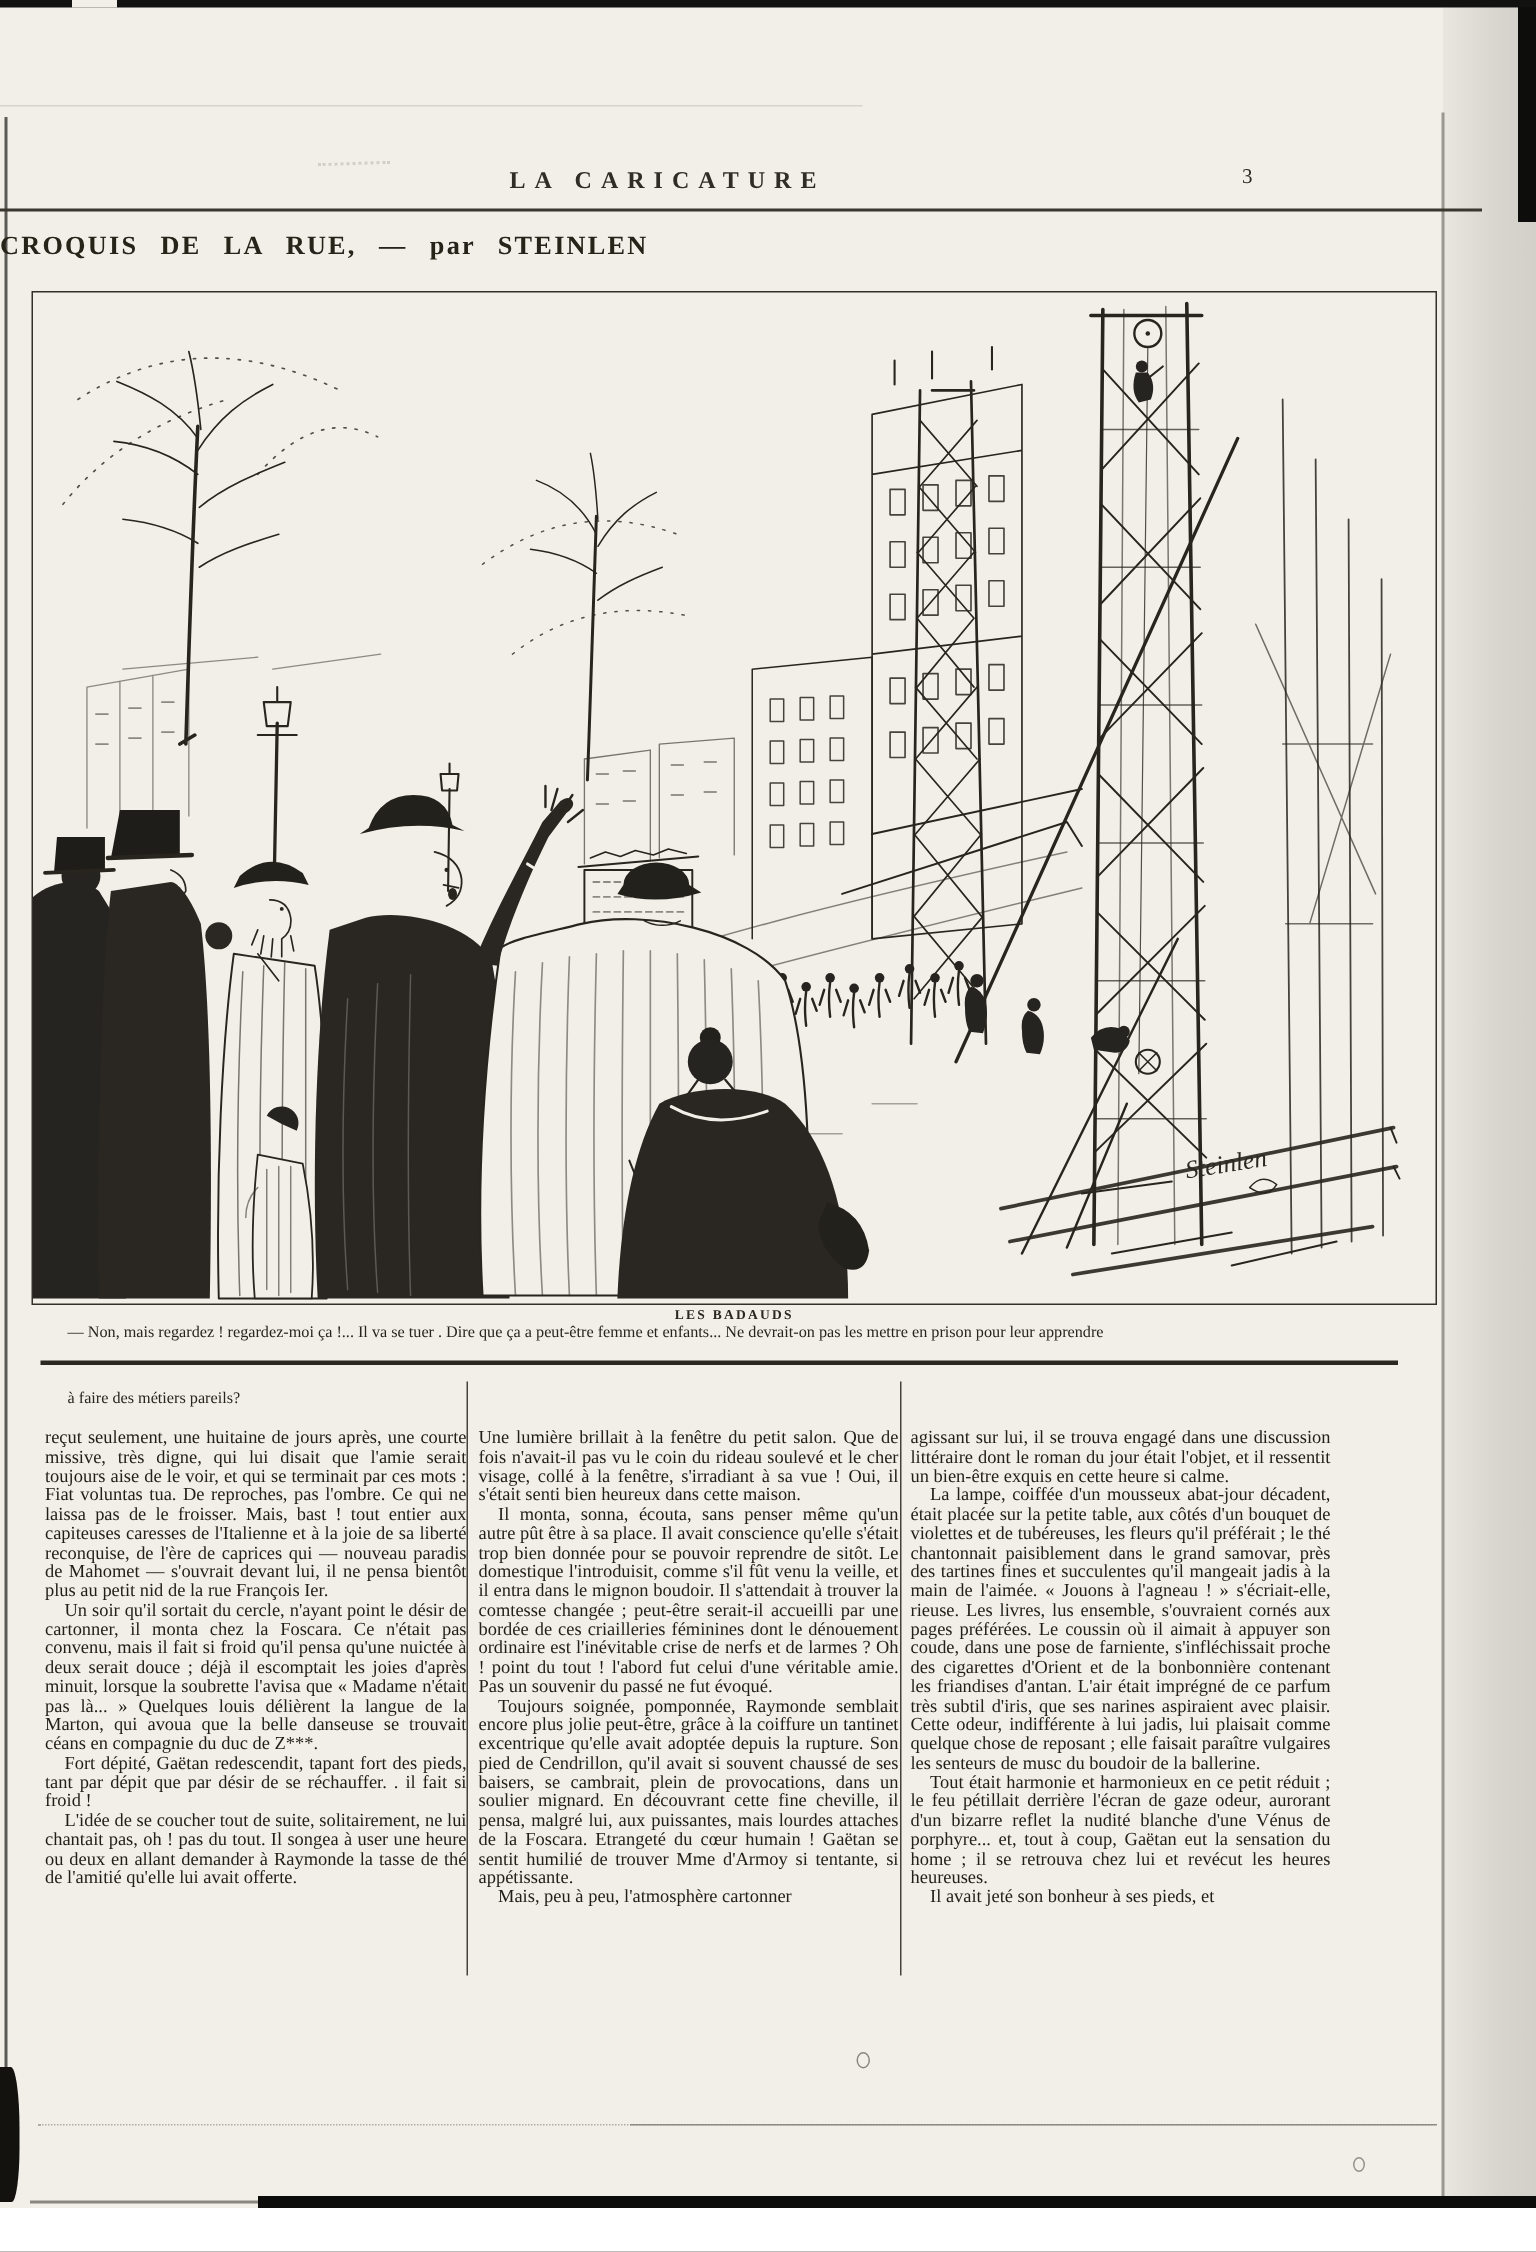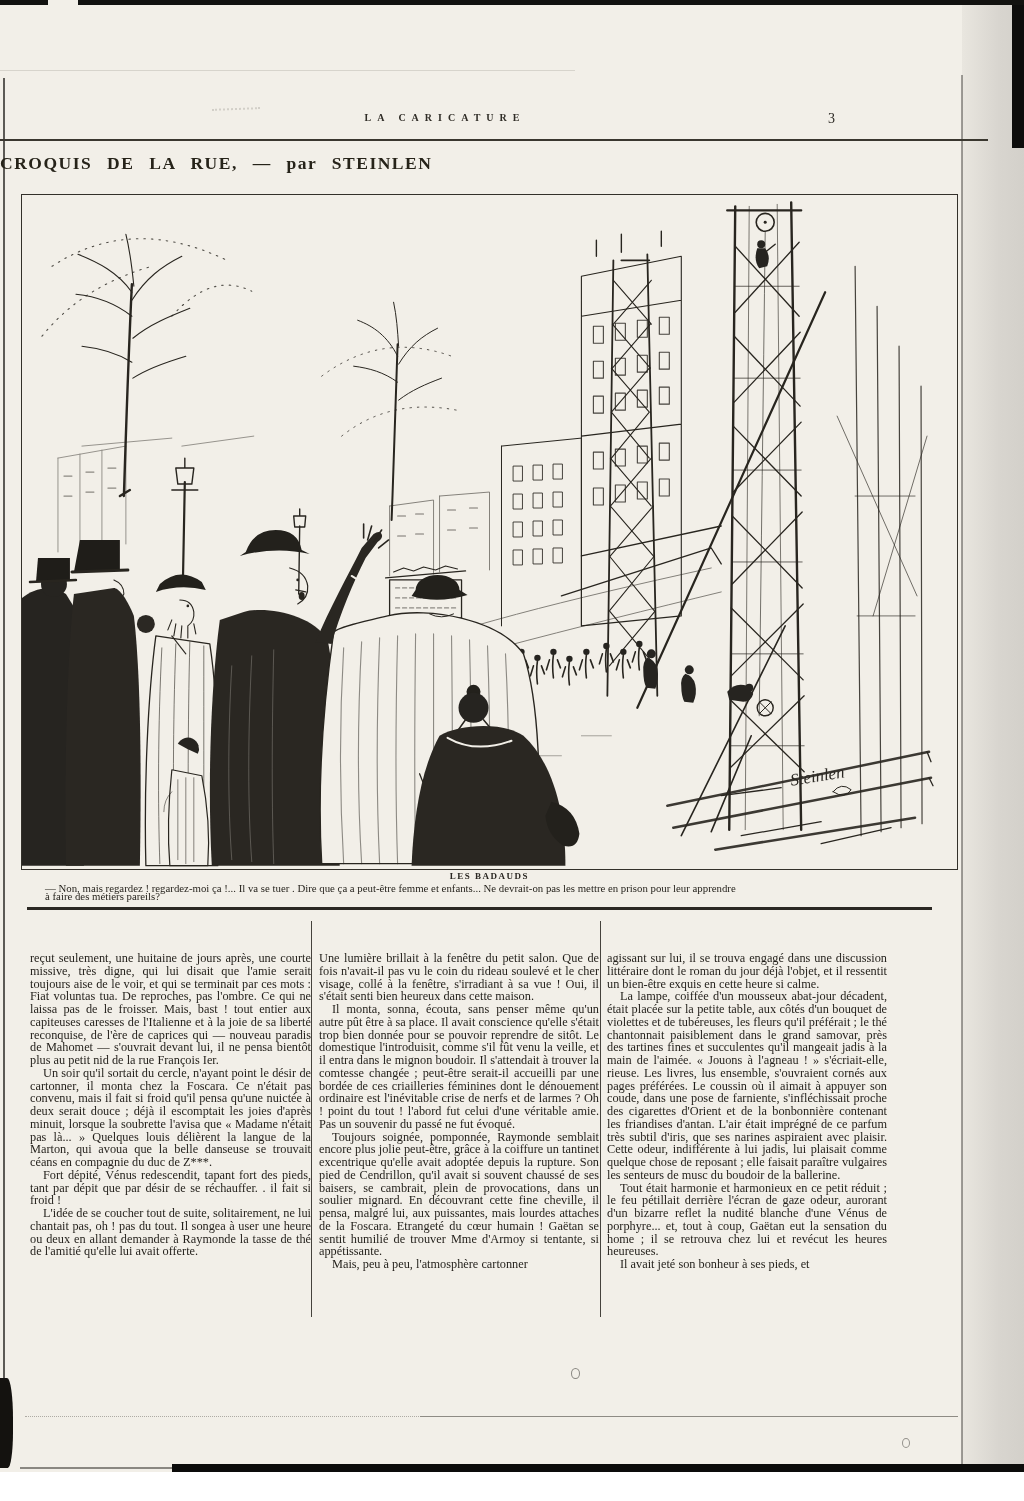--- a/index.html
+++ b/index.html
@@ -16,37 +16,37 @@
   .tr-strip{position:absolute;left:1012px;top:0;width:12px;height:148px;background:#0d0d0c;}
   .scratch-top{position:absolute;left:0;top:70px;width:575px;border-top:1px solid #c7c4bd;opacity:.65;}
   .crease{position:absolute;left:25px;top:1416px;width:930px;border-top:1px dotted #aeaba4;}
   .crease-dark{position:absolute;left:420px;top:1416px;width:538px;border-top:1px solid #8e8b84;}
   .smudge{position:absolute;left:212px;top:108px;width:48px;border-top:2px dotted #b9b6ae;opacity:.55;transform:rotate(-2deg);}
   .speck1{position:absolute;left:571px;top:1368px;width:7px;height:9px;border:1px solid #6f6d68;border-radius:50%;opacity:.8;}
   .speck2{position:absolute;left:902px;top:1438px;width:6px;height:8px;border:1px solid #75736e;border-radius:50%;opacity:.75;}
 
   
   .masthead{position:absolute;left:0;top:112px;width:890px;text-align:center;
-        font-size:10px;font-weight:bold;letter-spacing:6px;color:#302d27;}
+        font-size:16px;font-weight:bold;letter-spacing:6px;color:#302d27;}
   .pagenum{position:absolute;left:828px;top:111px;font-size:14px;color:#2c2924;}
   .header-rule{position:absolute;left:0;top:139px;width:988px;height:2px;background:#3a372f;}
   .title{position:absolute;left:0;top:153px;width:890px;text-align:left;margin:0;
         font-size:17.5px;font-weight:bold;letter-spacing:1.5px;word-spacing:9px;color:#262319;}
 
   
   .illus{position:absolute;left:21px;top:194px;width:937px;height:676px;
         border:1.6px solid #33302a;box-sizing:border-box;background:#f2efe8;}
   .illus svg{display:block;width:100%;height:100%;}
   .sk{stroke:#28251f;fill:none;stroke-linecap:round;stroke-linejoin:round;}
 
   
   .cap-title{position:absolute;left:21px;top:871px;width:937px;text-align:center;
         font-size:9px;font-weight:bold;letter-spacing:1.5px;color:#2a2722;}
   .cap-l1{position:absolute;left:45px;top:882px;width:900px;font-size:10.8px;white-space:nowrap;color:#28251f;}
-  .cap-l2{position:absolute;left:45px;top:890px;font-size:10.8px;color:#28251f;}
+  .cap-l2{position:absolute;left:45px;top:926px;font-size:10.8px;color:#28251f;}
   .cap-rule{position:absolute;left:27px;top:907px;width:905px;height:2.5px;background:#2b2823;}
 
   
   .col{position:absolute;top:920px;width:281px;font-size:12.3px;line-height:12.75px;
         text-align:justify;color:#211e19;margin-top:32px;}
   .col p{margin:0;text-indent:13px;}
   .col p.cont{text-indent:0;}
   .col-1{left:30px;}
   .col-2{left:319px;width:280px;}
   .col-3{left:607px;width:280px;}
@@ -263,33 +263,33 @@
   </figure>
 
   <div class="cap-title">LES BADAUDS</div>
   <div class="cap-l1">— Non, mais regardez ! regardez-moi ça !... Il va se tuer . Dire que ça a peut-être femme et enfants... Ne devrait-on pas les mettre en prison pour leur apprendre</div>
   <div class="cap-l2">à faire des métiers pareils?</div>
   <div class="cap-rule"></div>
 
   <div class="col col-1">
     <p class="cont">reçut seulement, une huitaine de jours après, une courte missive, très digne, qui lui disait que l'amie serait toujours aise de le voir, et qui se terminait par ces mots : Fiat voluntas tua. De reproches, pas l'ombre. Ce qui ne laissa pas de le froisser. Mais, bast ! tout entier aux capiteuses caresses de l'Italienne et à la joie de sa liberté reconquise, de l'ère de caprices qui — nouveau paradis de Mahomet — s'ouvrait devant lui, il ne pensa bientôt plus au petit nid de la rue François Ier.</p>
     <p>Un soir qu'il sortait du cercle, n'ayant point le désir de cartonner, il monta chez la Foscara. Ce n'était pas convenu, mais il fait si froid qu'il pensa qu'une nuictée à deux serait douce ; déjà il escomptait les joies d'après minuit, lorsque la soubrette l'avisa que « Madame n'était pas là... » Quelques louis délièrent la langue de la Marton, qui avoua que la belle danseuse se trouvait céans en compagnie du duc de Z***.</p>
-    <p>Fort dépité, Vénus redescendit, tapant fort des pieds, tant par dépit que par désir de se réchauffer. . il fait si froid !</p>
+    <p>Fort dépité, Gaëtan redescendit, tapant fort des pieds, tant par dépit que par désir de se réchauffer. . il fait si froid !</p>
     <p>L'idée de se coucher tout de suite, solitairement, ne lui chantait pas, oh ! pas du tout. Il songea à user une heure ou deux en allant demander à Raymonde la tasse de thé de l'amitié qu'elle lui avait offerte.</p>
   </div>
   <div class="colrule cr-1"></div>
   <div class="col col-2">
     <p class="cont">Une lumière brillait à la fenêtre du petit salon. Que de fois n'avait-il pas vu le coin du rideau soulevé et le cher visage, collé à la fenêtre, s'irradiant à sa vue ! Oui, il s'était senti bien heureux dans cette maison.</p>
     <p>Il monta, sonna, écouta, sans penser même qu'un autre pût être à sa place. Il avait conscience qu'elle s'était trop bien donnée pour se pouvoir reprendre de sitôt. Le domestique l'introduisit, comme s'il fût venu la veille, et il entra dans le mignon boudoir. Il s'attendait à trouver la comtesse changée ; peut-être serait-il accueilli par une bordée de ces criailleries féminines dont le dénouement ordinaire est l'inévitable crise de nerfs et de larmes ? Oh ! point du tout ! l'abord fut celui d'une véritable amie. Pas un souvenir du passé ne fut évoqué.</p>
     <p>Toujours soignée, pomponnée, Raymonde semblait encore plus jolie peut-être, grâce à la coiffure un tantinet excentrique qu'elle avait adoptée depuis la rupture. Son pied de Cendrillon, qu'il avait si souvent chaussé de ses baisers, se cambrait, plein de provocations, dans un soulier mignard. En découvrant cette fine cheville, il pensa, malgré lui, aux puissantes, mais lourdes attaches de la Foscara. Etrangeté du cœur humain ! Gaëtan se sentit humilié de trouver Mme d'Armoy si tentante, si appétissante.</p>
     <p>Mais, peu à peu, l'atmosphère cartonner</p>
   </div>
   <div class="colrule cr-2"></div>
   <div class="col col-3">
-    <p class="cont">agissant sur lui, il se trouva engagé dans une discussion littéraire dont le roman du jour déjà l'objet, et il ressentit un bien-être exquis en cette heure si calme.</p>
+    <p class="cont">agissant sur lui, il se trouva engagé dans une discussion littéraire dont le roman du jour était l'objet, et il ressentit un bien-être exquis en cette heure si calme.</p>
     <p>La lampe, coiffée d'un mousseux abat-jour décadent, était placée sur la petite table, aux côtés d'un bouquet de violettes et de tubéreuses, les fleurs qu'il préférait ; le thé chantonnait paisiblement dans le grand samovar, près des tartines fines et succulentes qu'il mangeait jadis à la main de l'aimée. « Jouons à l'agneau ! » s'écriait-elle, rieuse. Les livres, lus ensemble, s'ouvraient cornés aux pages préférées. Le coussin où il aimait à appuyer son coude, dans une pose de farniente, s'infléchissait proche des cigarettes d'Orient et de la bonbonnière contenant les friandises d'antan. L'air était imprégné de ce parfum très subtil d'iris, que ses narines aspiraient avec plaisir. Cette odeur, indifférente à lui jadis, lui plaisait comme quelque chose de reposant ; elle faisait paraître vulgaires les senteurs de musc du boudoir de la ballerine.</p>
     <p>Tout était harmonie et harmonieux en ce petit réduit ; le feu pétillait derrière l'écran de gaze odeur, aurorant d'un bizarre reflet la nudité blanche d'une Vénus de porphyre... et, tout à coup, Gaëtan eut la sensation du home ; il se retrouva chez lui et revécut les heures heureuses.</p>
     <p>Il avait jeté son bonheur à ses pieds, et</p>
   </div>
 
   <div class="crease"></div>
   <div class="crease-dark"></div>
   <div class="speck1"></div>
   <div class="speck2"></div>
 

